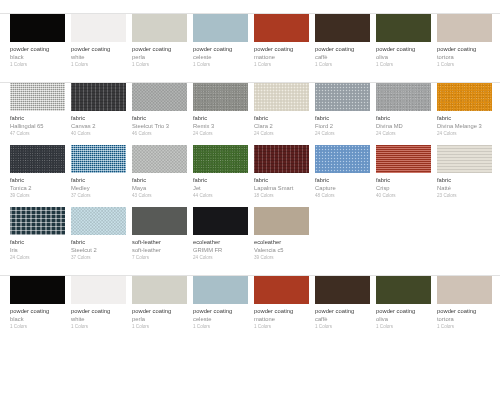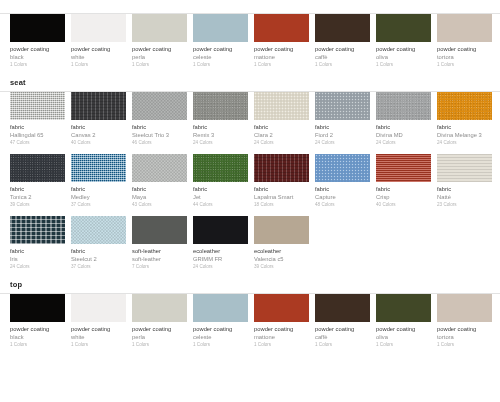--- a/index.html
+++ b/index.html
@@ -188,21 +188,20 @@
             <div class="labels">
               <div class="cat">powder coating</div>
               <div class="name">tortora</div>
               <div class="count">1 Colors</div>
             </div>
           </div>
         </div>
       </div>
       <div class="sec-gap"></div>
       <div class="section">
-        <div class="section-title">seat</div>
         <div class="divider"></div>
         <div class="grid">
           <div class="cell">
             <div class="swatch tex-weave" style="background: rgb(185, 187, 182);"></div>
             <div class="labels">
               <div class="cat">fabric</div>
               <div class="name">Hallingdal 65</div>
               <div class="count">47 Colors</div>
             </div>
           </div>
@@ -363,21 +362,20 @@
             <div class="labels">
               <div class="cat">ecoleather</div>
               <div class="name">Valencia c5</div>
               <div class="count">39 Colors</div>
             </div>
           </div>
         </div>
       </div>
       <div class="sec-gap"></div>
       <div class="section">
-        <div class="section-title">top</div>
         <div class="divider"></div>
         <div class="grid">
           <div class="cell">
             <div class="swatch tex-smooth" style="background: rgb(9, 8, 7);"></div>
             <div class="labels">
               <div class="cat">powder coating</div>
               <div class="name">black</div>
               <div class="count">1 Colors</div>
             </div>
           </div>

